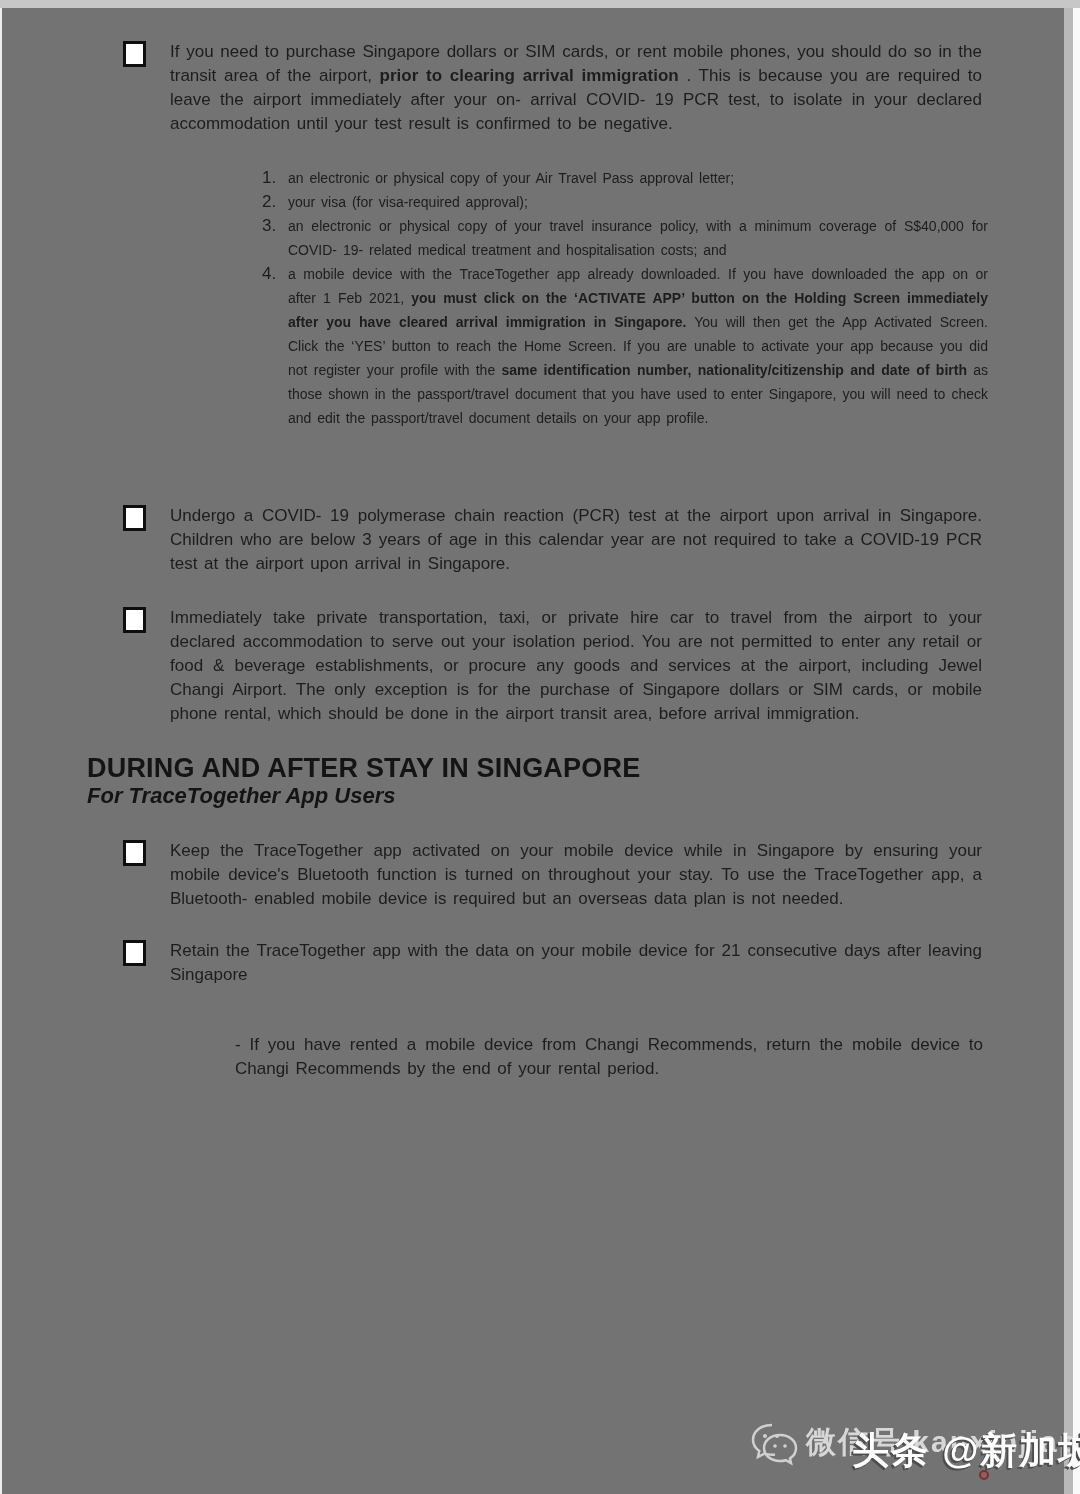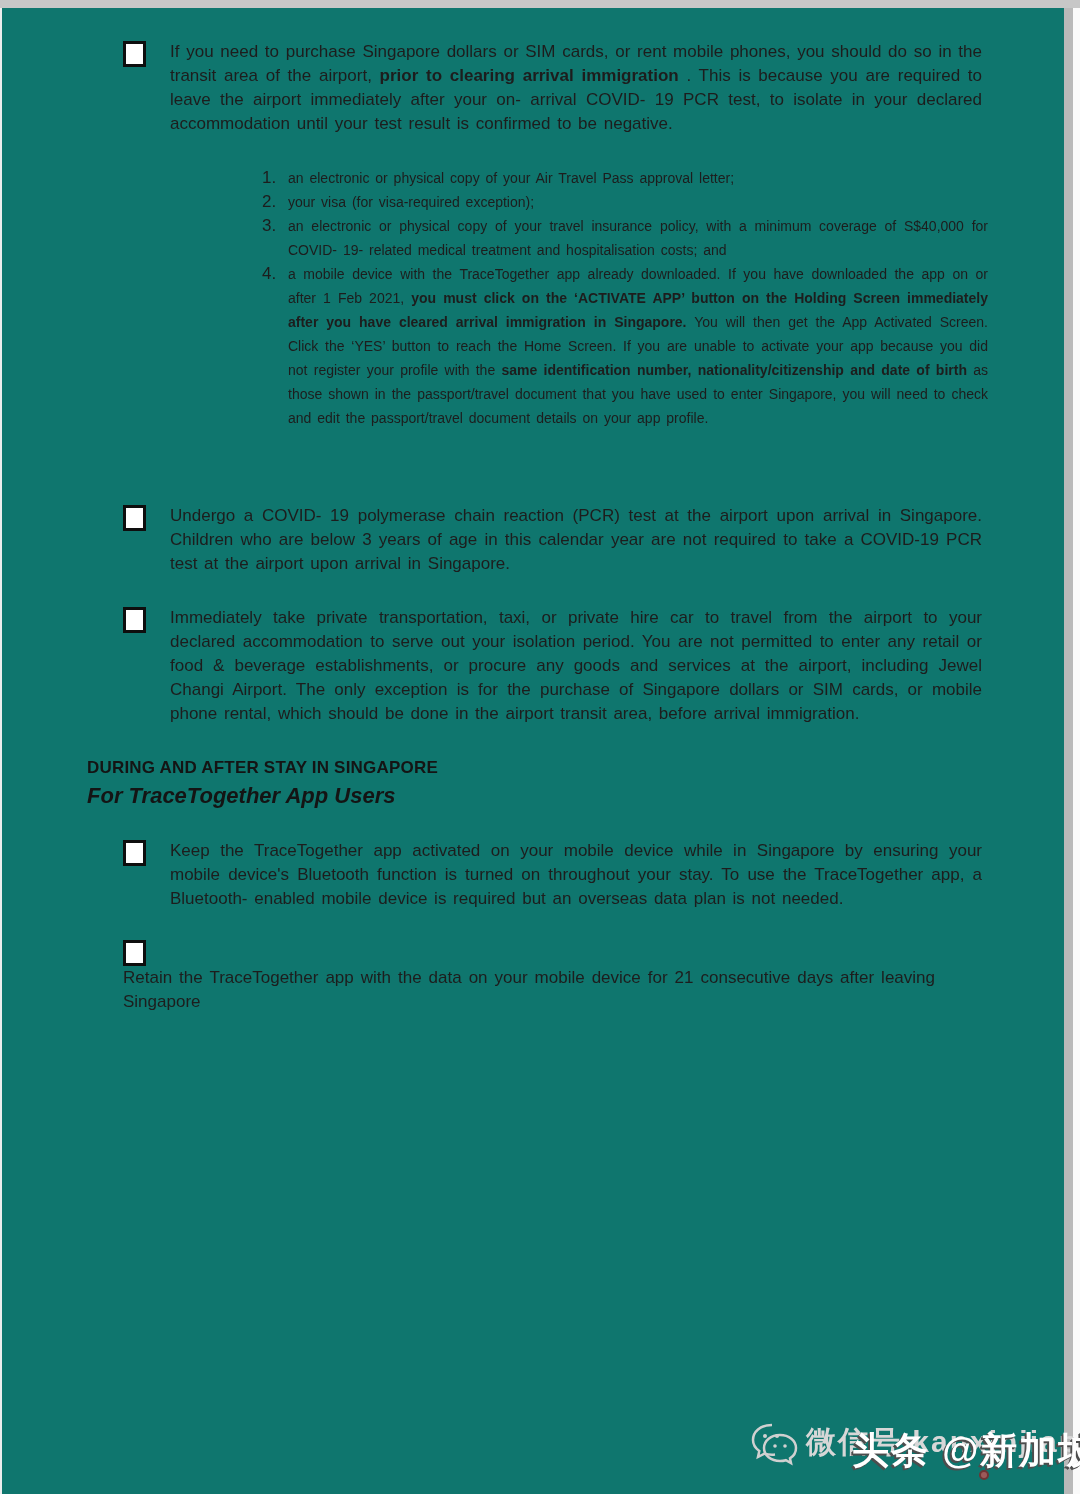--- a/index.html
+++ b/index.html
@@ -1,21 +1,21 @@
 <!DOCTYPE html>
 <html><head>
 <meta charset="utf-8">
 <style>
   * { margin:0; padding:0; box-sizing:border-box; }
   html,body { background:#ffffff; }
   body {
     width:1080px; height:1494px; position:relative; overflow:hidden;
     font-family:"Liberation Sans", sans-serif; color:#1d1d1d;
   }
-  .page { position:absolute; inset:0; background:#0f766e; }
+  .page { position:absolute; inset:0; background:#737373; }
   .top-edge { position:absolute; top:0; left:0; width:1080px; height:8px; background:#c7c7c7; z-index:6; }
   .right-white { position:absolute; top:0; right:0; width:8px; bottom:0; background:#fafafa; z-index:4; }
   .right-edge { position:absolute; top:7px; bottom:0; left:1064px; width:9px; background:#b9b9b9; z-index:5; }
   .left-edge { position:absolute; top:0; bottom:0; left:0; width:2px; background:#ededed; z-index:5; }
 
   .content { position:absolute; top:40px; left:123px; width:880px; }
 
   .row { display:flex; align-items:flex-start; }
   .cb {
     flex:0 0 auto; width:23px; height:26px; margin-top:1px; margin-right:24px;
@@ -28,24 +28,24 @@
   .para b { font-weight:bold; }
 
   .req-list { margin-left:139px; margin-top:26px; margin-bottom:74px; }
   .req-item { display:flex; }
   .req-num { flex:0 0 26px; font-size:17px; line-height:24px; }
   .req-text { width:700px; font-size:14px; line-height:24px; text-align:justify; word-spacing:2px; }
 
   .mb30 { margin-bottom:30px; }
   .mb28 { margin-bottom:28px;margin-top:30px; }
   .mb50 { margin-bottom:50px; }
-  .mb46 { margin-bottom:46px;flex-direction:column; }
+  .mb46 { margin-bottom:46px; }
 
   .heading-block { margin-left:-36px; margin-bottom:30px; }
-  .h-main { font-size:17px; font-weight:bold; line-height:28px; letter-spacing:.2px; color:#141414; }
+  .h-main { font-size:27px; font-weight:bold; line-height:28px; letter-spacing:.2px; color:#141414; }
   .h-sub  { font-size:22px; font-weight:bold; font-style:italic; line-height:27px; color:#141414; }
 
   .note { margin-left:112px; width:748px; font-size:17px; line-height:24px; text-align:justify; word-spacing:2px; }
 
   
   .wm { position:absolute; z-index:7; }
   .wm-wechat-icon { left:750px; top:1421px; width:56px; height:46px; }
   .wm-gray {
     left:806px; top:1426px; font-size:30px; line-height:32px; white-space:nowrap;
     color:#d7d7d7; font-weight:bold; letter-spacing:2px;
@@ -72,21 +72,21 @@
     </div>
 
 
     <div class="req-list">
       <div class="req-item">
         <span class="req-num">1.</span>
         <p class="req-text"><span>an electronic or physical copy of your Air Travel Pass approval letter;</span></p>
       </div>
       <div class="req-item">
         <span class="req-num">2.</span>
-        <p class="req-text"><span>your visa (for visa-required exception);</span></p>
+        <p class="req-text"><span>your visa (for visa-required approval);</span></p>
       </div>
       <div class="req-item">
         <span class="req-num">3.</span>
         <p class="req-text"><span>an electronic or physical copy of your travel insurance policy, with a minimum coverage of S$40,000 for COVID- 19- related medical treatment and hospitalisation costs; and</span></p>
       </div>
       <div class="req-item">
         <span class="req-num">4.</span>
         <p class="req-text"><span>a mobile device with the TraceTogether app already downloaded. If you have downloaded the app on or after 1 Feb 2021, </span><b>you must click on the ‘ACTIVATE APP’ button on the Holding Screen immediately after you have cleared arrival immigration in Singapore.</b><span> You will then get the App Activated Screen. Click the ‘YES’ button to reach the Home Screen. If you are unable to activate your app because you did not register your profile with the </span><b>same identification number, nationality/citizenship and date of birth</b><span> as those shown in the passport/travel document that you have used to enter Singapore, you will need to check and edit the passport/travel document details on your app profile.</span></p>
       </div>
     </div>
@@ -110,20 +110,21 @@
     <div class="row mb28">
       <span class="cb"></span>
       <p class="para"><span>Keep the TraceTogether app activated on your mobile device while in Singapore by ensuring your mobile device's Bluetooth function is turned on throughout your stay. To use the TraceTogether app, a Bluetooth- enabled mobile device is required but an overseas data plan is not needed.</span></p>
     </div>
 
     <div class="row mb46">
       <span class="cb"></span>
       <p class="para"><span>Retain the TraceTogether app with the data on your mobile device for 21 consecutive days after leaving Singapore</span></p>
     </div>
 
+    <p class="note">- If you have rented a mobile device from Changi Recommends, return the mobile device to Changi Recommends by the end of your rental period.</p>
 
   </div>
 
   <svg class="wm wm-wechat-icon" viewBox="0 0 56 46" style="position:absolute;">
     <g fill="none" stroke="#d0d0d0" stroke-width="2.5">
       <path d="M22 4 C10 4 3 11 3 19 c0 4.5 2.5 8.3 6.3 11 L8 36 l6.5-3.4 c2.3.7 4.9 1.1 7.5 1.1 1 0 2-.06 3-.18"></path>
       <path d="M30 14 c-9 0-16 5.6-16 13 0 7.4 7 13 16 13 2 0 4-.3 5.8-.8 L41 42 l-1-4.6 c3.7-2.3 6-6 6-10.4 0-7.4-7-13-16-13z"></path>
     </g>
     <g fill="#d0d0d0">
       <circle cx="15" cy="15" r="2"></circle>

